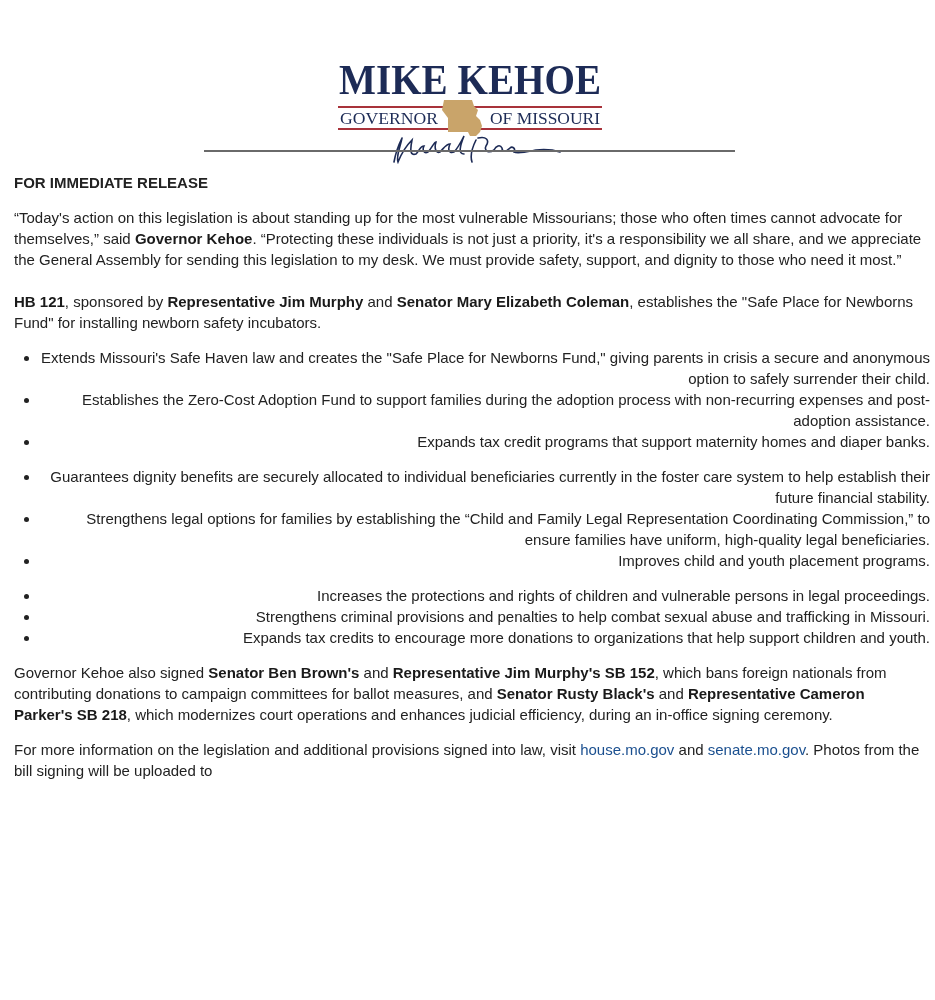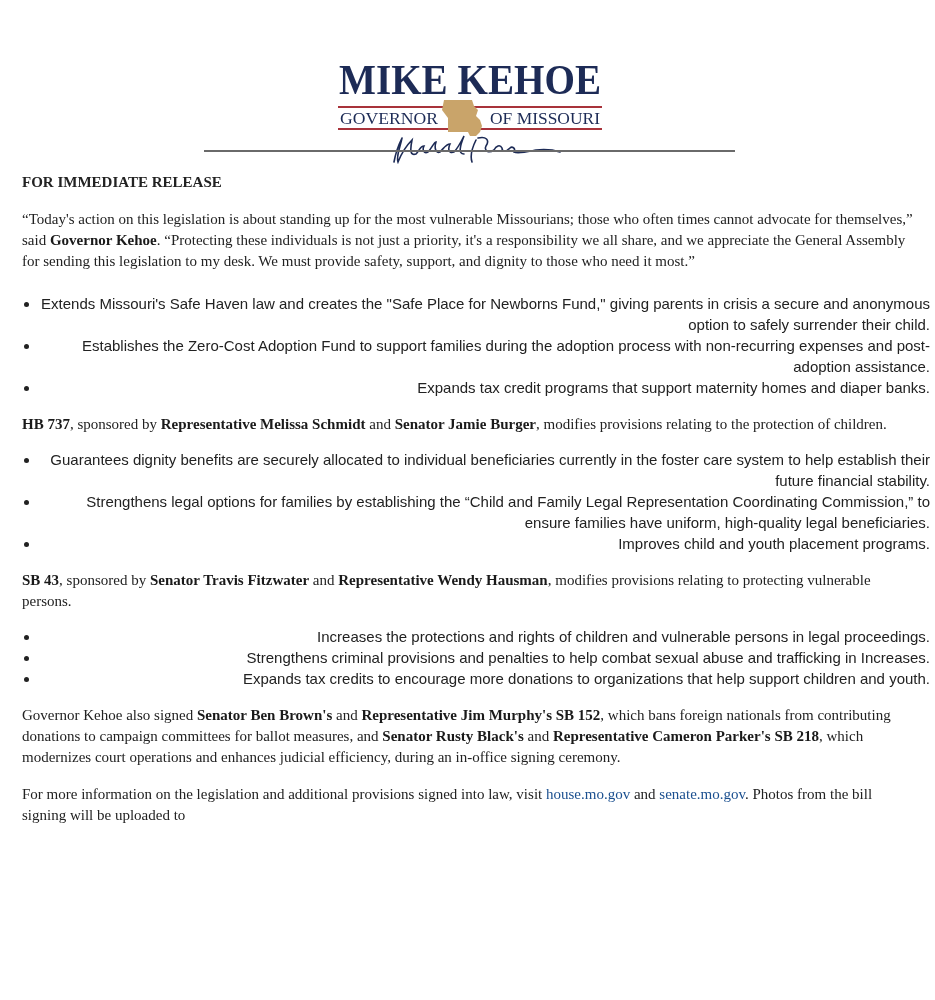--- a/index.html
+++ b/index.html
@@ -5,21 +5,21 @@
   html, body { margin: 0; padding: 0; background: #ffffff; }
   body {
     width: 935px; height: 1000px; overflow: hidden; position: relative;
     font-family: "Liberation Sans", "DejaVu Sans", sans-serif;
     color: #222222; font-size: 15px;
   }
   .logo { position: absolute; left: 336px; top: 10px; width: 268px; height: 112px; margin-top: 46px; }
   .logo svg { display: block; }
   .rule { position: absolute; left: 204px; top: 150px; width: 531px; height: 2px; background: #6a6a6a; }
   .content { position: absolute; left: 6px; top: 170px; width: 924px; line-height: 21px; }
-  p { margin: 16px; font-family: Liberation Serif, serif; }
+  p { margin: 8px; }
   .hdr { font-weight: bold; margin-bottom: 14px; }
   .hdr.first { margin-top: 2px; }
   .para { margin-bottom: 21px; }
   .para.tight { margin-bottom: 14px; }
   b { font-weight: bold; color: #1a1a1a; }
   ul { margin: 0 0 14px 0; padding-left: 34px; }
   li { margin: 0; padding-left: 0; text-align: right; }
   a { color: #1a4f8f; text-decoration: none; }
 </style>
 </head>
@@ -39,36 +39,35 @@
 </div>
 
 <div class="rule"></div>
 
 <div class="content">
   <p class="hdr first">FOR IMMEDIATE RELEASE</p>
 
 
   <p class="para"><span>“Today's action on this legislation is about standing up for the most vulnerable Missourians; those who often times cannot advocate for themselves,” said </span><b>Governor Kehoe</b><span>. “Protecting these individuals is not just a priority, it's a responsibility we all share, and we appreciate the General Assembly for sending this legislation to my desk. We must provide safety, support, and dignity to those who need it most.”</span></p>
 
+  <p class="para tight"><b>HB 121</b><span>, sponsored by </span><b>Representative Jim Murphy</b><span> and </span><b>Senator Mary Elizabeth Coleman</b><span>, establishes the "Safe Place for Newborns Fund" for installing newborn safety incubators.</span></p>
   <ul>
     <li>Extends Missouri's Safe Haven law and creates the "Safe Place for Newborns Fund," giving parents in crisis a secure and anonymous option to safely surrender their child.</li>
     <li>Establishes the Zero-Cost Adoption Fund to support families during the adoption process with non-recurring expenses and post-adoption assistance.</li>
     <li>Expands tax credit programs that support maternity homes and diaper banks.</li>
   </ul>
 
-  <p class="para tight"><b>HB 737</b><span>, sponsored by </span><b>Representative Melissa Schmidt</b><span> and </span><b>Senator Jamie Burger</b><span>, modifies provisions relating to the protection of children.</span></p>
   <ul>
     <li>Guarantees dignity benefits are securely allocated to individual beneficiaries currently in the foster care system to help establish their future financial stability.</li>
     <li>Strengthens legal options for families by establishing the “Child and Family Legal Representation Coordinating Commission,” to ensure families have uniform, high-quality legal beneficiaries.</li>
     <li>Improves child and youth placement programs.</li>
   </ul>
 
-  <p class="para tight"><b>SB 43</b><span>, sponsored by </span><b>Senator Travis Fitzwater</b><span> and </span><b>Representative Wendy Hausman</b><span>, modifies provisions relating to protecting vulnerable persons.</span></p>
   <ul>
     <li>Increases the protections and rights of children and vulnerable persons in legal proceedings.</li>
-    <li>Strengthens criminal provisions and penalties to help combat sexual abuse and trafficking in Increases.</li>
+    <li>Strengthens criminal provisions and penalties to help combat sexual abuse and trafficking in Missouri.</li>
     <li>Expands tax credits to encourage more donations to organizations that help support children and youth.</li>
   </ul>
 
   <p class="para tight"><span>Governor Kehoe also signed </span><b>Senator Ben Brown's</b><span> and </span><b>Representative Jim Murphy's SB 152</b><span>, which bans foreign nationals from contributing donations to campaign committees for ballot measures, and </span><b>Senator Rusty Black's</b><span> and </span><b>Representative Cameron Parker's SB 218</b><span>, which modernizes court operations and enhances judicial efficiency, during an in-office signing ceremony.</span></p>
 
   <p class="para"><span>For more information on the legislation and additional provisions signed into law, visit </span><a href="#">house.mo.gov</a><span> and </span><a href="#">senate.mo.gov</a><span>. Photos from the bill signing will be uploaded to </span></p>
 </div>
 
 </body></html>

